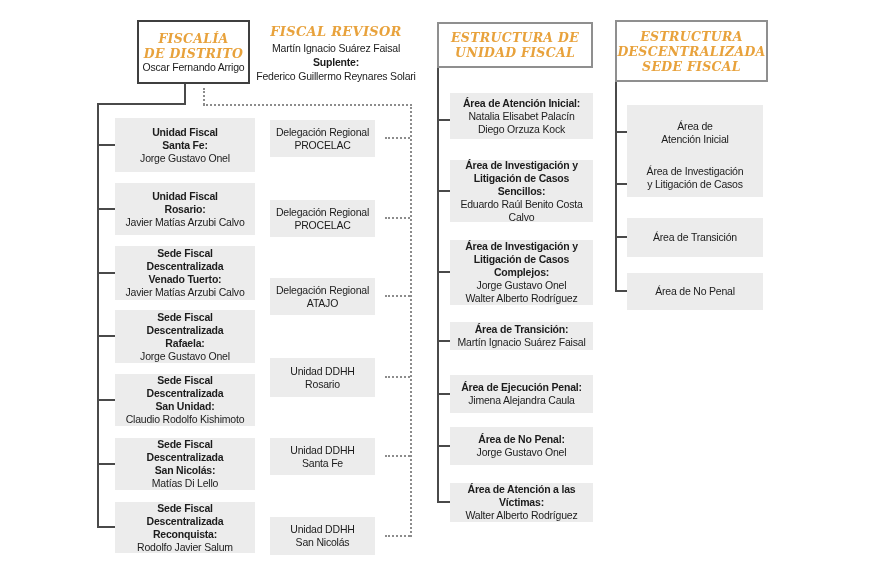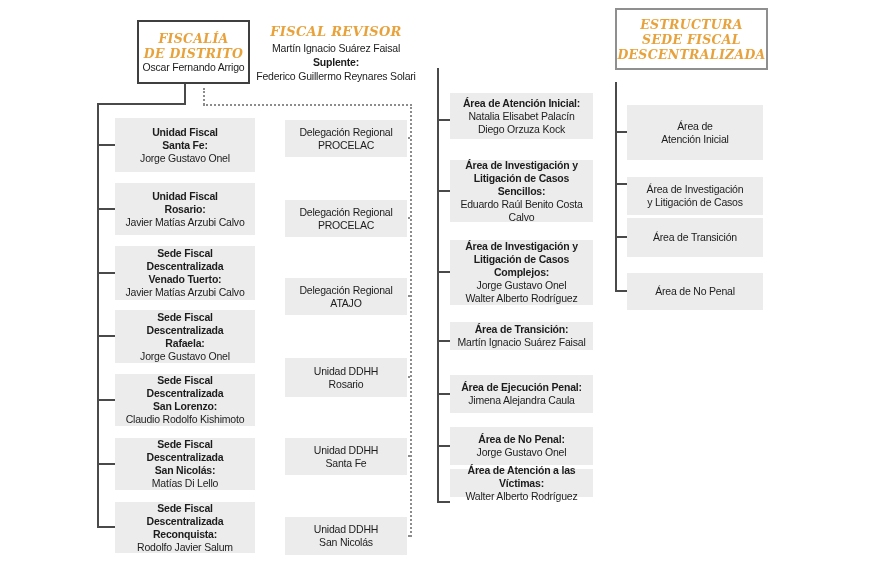--- a/index.html
+++ b/index.html
@@ -25,21 +25,21 @@
   .revisor .hdr-title{font-size:13px;margin-bottom:3px;}
   .revisor .person{margin-top:1px;}
   .bold{font-weight:bold;}
   
   .node{position:absolute;background:#ECECEC;box-sizing:border-box;display:flex;flex-direction:column;
         align-items:center;justify-content:center;text-align:center;padding:2px 4px;}
   .node .t{font-size:10.5px;line-height:13px;font-weight:bold;letter-spacing:-.2px;}
   .node .n{font-size:10.5px;line-height:13px;letter-spacing:-.2px;}
   .node .r{font-size:10.5px;line-height:13px;letter-spacing:-.2px;}
   .c1{left:115px;width:140px;}
-  .c2{left:270px;width:122px;margin-left:15px;}
+  .c2{left:270px;width:105px;}
   .c3{left:450px;width:143px;}
   .c4{left:627px;width:136px;}
 </style>
 </head>
 <body>
 
 <div class="canvas">
 
   <div class="ln sv" style="left:184px;top:84px;height:20px"></div>
   <div class="ln sh" style="left:97px;top:103px;width:89px"></div>
@@ -85,26 +85,32 @@
     <div class="person">Oscar Fernando Arrigo</div>
   </div>
 
   <div class="revisor">
     <div class="hdr-title">FISCAL REVISOR</div>
     <div class="person">Martín Ignacio Suárez Faisal</div>
     <div class="person bold">Suplente:</div>
     <div class="person">Federico Guillermo Reynares Solari</div>
   </div>
 
-
-  <div class="hdr gray" style="left:615px;top:8px;width:153px;height:62px">
+  <div class="hdr gray" style="left:437px;top:22px;width:156px;height:46px">
+    <div class="hdr-title">
+      <div>ESTRUCTURA DE</div>
+      <div>UNIDAD FISCAL</div>
+    </div>
+  </div>
+
+  <div class="hdr gray" style="left:615px;top:20px;width:153px;height:62px">
     <div class="hdr-title">
       <div>ESTRUCTURA</div>
+      <div>DESCENTRALIZADA</div>
       <div>SEDE FISCAL</div>
-      <div>DESCENTRALIZADA</div>
     </div>
   </div>
 
   <div class="node c1" style="top:118px;height:54px">
     <div class="t">Unidad Fiscal</div>
     <div class="t">Santa Fe:</div>
     <div class="n">Jorge Gustavo Onel</div>
   </div>
   <div class="node c1" style="top:183px;height:52px">
     <div class="t">Unidad Fiscal</div>
@@ -116,21 +122,21 @@
     <div class="t">Venado Tuerto:</div>
     <div class="n">Javier Matías Arzubi Calvo</div>
   </div>
   <div class="node c1" style="top:310px;height:53px">
     <div class="t">Sede Fiscal Descentralizada</div>
     <div class="t">Rafaela:</div>
     <div class="n">Jorge Gustavo Onel</div>
   </div>
   <div class="node c1" style="top:374px;height:52px">
     <div class="t">Sede Fiscal Descentralizada</div>
-    <div class="t">San Lorenzo:</div>
+    <div class="t">San Unidad:</div>
     <div class="n">Claudio Rodolfo Kishimoto</div>
   </div>
   <div class="node c1" style="top:438px;height:52px">
     <div class="t">Sede Fiscal Descentralizada</div>
     <div class="t">San Nicolás:</div>
     <div class="n">Matías Di Lello</div>
   </div>
   <div class="node c1" style="top:502px;height:51px">
     <div class="t">Sede Fiscal Descentralizada</div>
     <div class="t">Reconquista:</div>
@@ -183,30 +189,30 @@
     <div class="n">Martín Ignacio Suárez Faisal</div>
   </div>
   <div class="node c3" style="top:375px;height:38px">
     <div class="t">Área de Ejecución Penal:</div>
     <div class="n">Jimena Alejandra Caula</div>
   </div>
   <div class="node c3" style="top:427px;height:38px">
     <div class="t">Área de No Penal:</div>
     <div class="n">Jorge Gustavo Onel</div>
   </div>
-  <div class="node c3" style="top:469px;height:28px">
+  <div class="node c3" style="top:483px;height:39px">
     <div class="t">Área de Atención a las Víctimas:</div>
     <div class="n">Walter Alberto Rodríguez</div>
   </div>
 
   <div class="node c4" style="top:105px;height:55px">
     <div class="r">Área de</div>
     <div class="r">Atención Inicial</div>
   </div>
-  <div class="node c4" style="top:177px;height:38px">
+  <div class="node c4" style="top:159px;height:38px">
     <div class="r">Área de Investigación</div>
     <div class="r">y Litigación de Casos</div>
   </div>
   <div class="node c4" style="top:218px;height:39px">
     <div class="r">Área de Transición</div>
   </div>
   <div class="node c4" style="top:273px;height:37px">
     <div class="r">Área de No Penal</div>
   </div>
 

